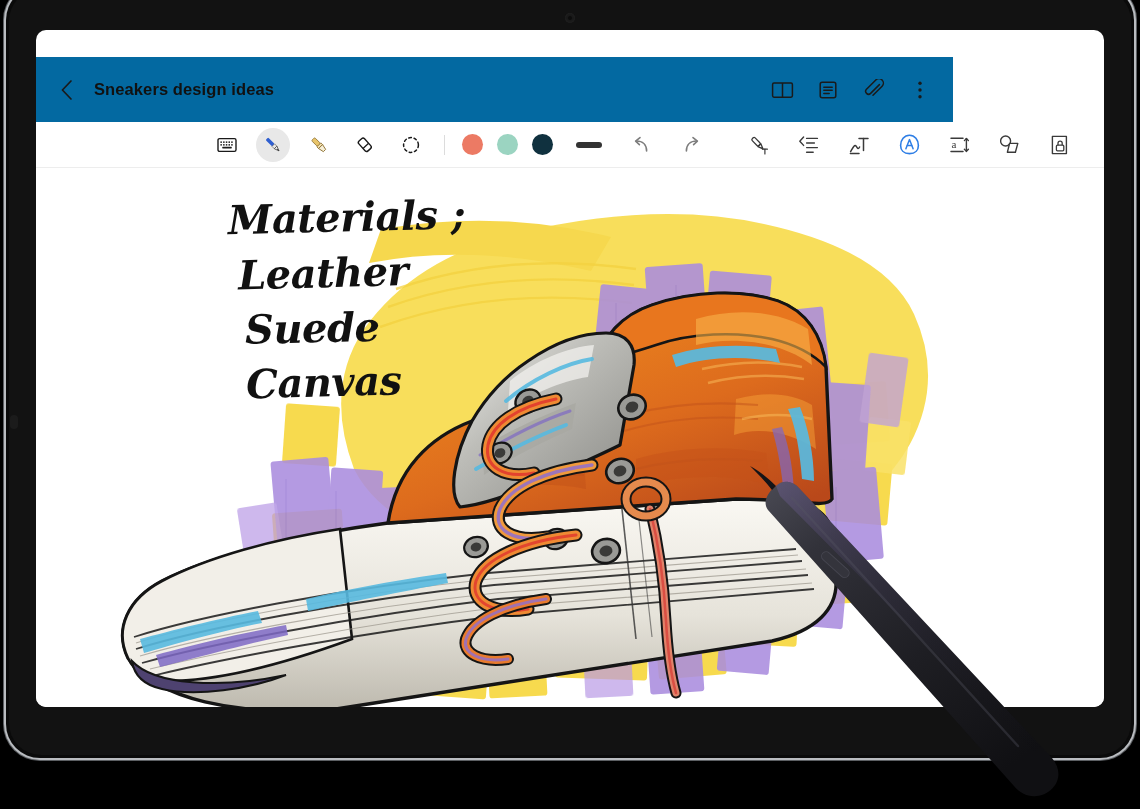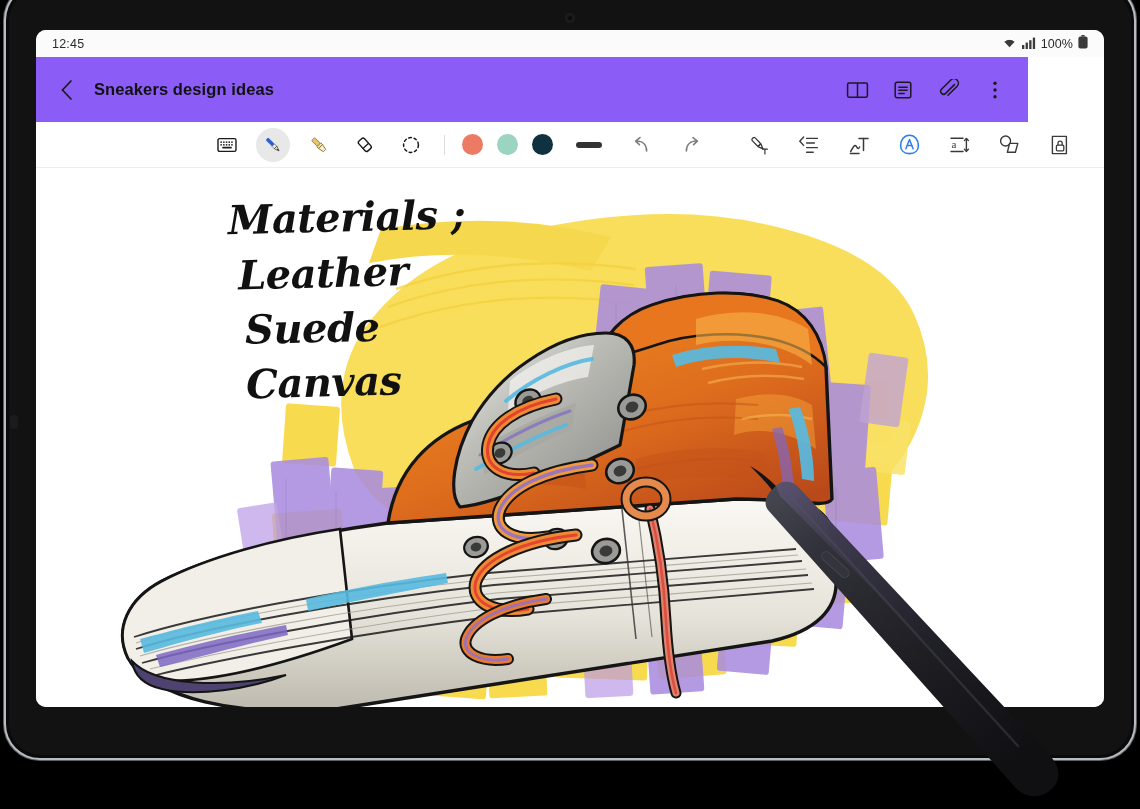--- a/index.html
+++ b/index.html
@@ -96,22 +96,22 @@
   .status-batt-text {
     font-size: 12.5px;
     color: #2b2b2b;
     letter-spacing: .1px;
   }
 
   
   .appbar {
     position: absolute;
     left: 0; top: 27px;
-    width: 992px; height: 65px;
-    background: #8b5cf6;
+    width: 917px; height: 65px;
+    background: #0369a1;
     display: flex;
     align-items: center;
     padding: 0 18px 0 14px;
     box-sizing: border-box;
   }
   .back-btn {
     width: 34px; height: 34px;
     display: flex; align-items: center; justify-content: center;
     cursor: pointer;
   }
@@ -236,46 +236,20 @@
 <body>
 
 <div id="device">
   <div class="bezel-outer"></div>
   <div class="bezel-inner"></div>
   <div class="camera-dot"></div>
   <div class="side-mark"></div>
 
   <div id="screen">
 
-    <div class="statusbar">
-      <div class="status-time">12:45</div>
-      <div class="status-right">
-        <span>
-          <svg width="15" height="13" viewBox="0 0 15 13">
-            <path d="M7.5 11.3 L2.1 5.4 a7.6 7.6 0 0 1 10.8 0 Z" fill="#3a3a3a"></path>
-            <path d="M12.9 5.4 a7.6 7.6 0 0 0 -10.8 0" fill="none" stroke="#fff" stroke-width="1.1"></path>
-          </svg>
-        </span>
-        <span>
-          <svg width="14" height="12" viewBox="0 0 14 12">
-            <rect x="0" y="8" width="2.3" height="4" fill="#3a3a3a"></rect>
-            <rect x="3.6" y="5.6" width="2.3" height="6.4" fill="#3a3a3a"></rect>
-            <rect x="7.2" y="3.2" width="2.3" height="8.8" fill="#3a3a3a"></rect>
-            <rect x="10.8" y="0.6" width="2.3" height="11.4" fill="#3a3a3a"></rect>
-          </svg>
-        </span>
-        <span class="status-batt-text">100%</span>
-        <span>
-          <svg width="10" height="14" viewBox="0 0 10 14">
-            <rect x="3.3" y="0" width="3.4" height="1.6" rx="0.6" fill="#3a3a3a"></rect>
-            <rect x="0.4" y="1.4" width="9.2" height="12.2" rx="2" fill="#3a3a3a"></rect>
-          </svg>
-        </span>
-      </div>
-    </div>
 
     <div class="appbar">
       <div class="back-btn">
         <svg width="17" height="22" viewBox="0 0 17 22">
           <path d="M12 2 L3.4 11 L12 20" fill="none" stroke="#1a1a1a" stroke-width="1.7" stroke-linecap="round" stroke-linejoin="round"></path>
         </svg>
       </div>
       <div class="note-title">Sneakers design ideas</div>
       <div class="appbar-spacer"></div>
       <div class="appbar-actions">

